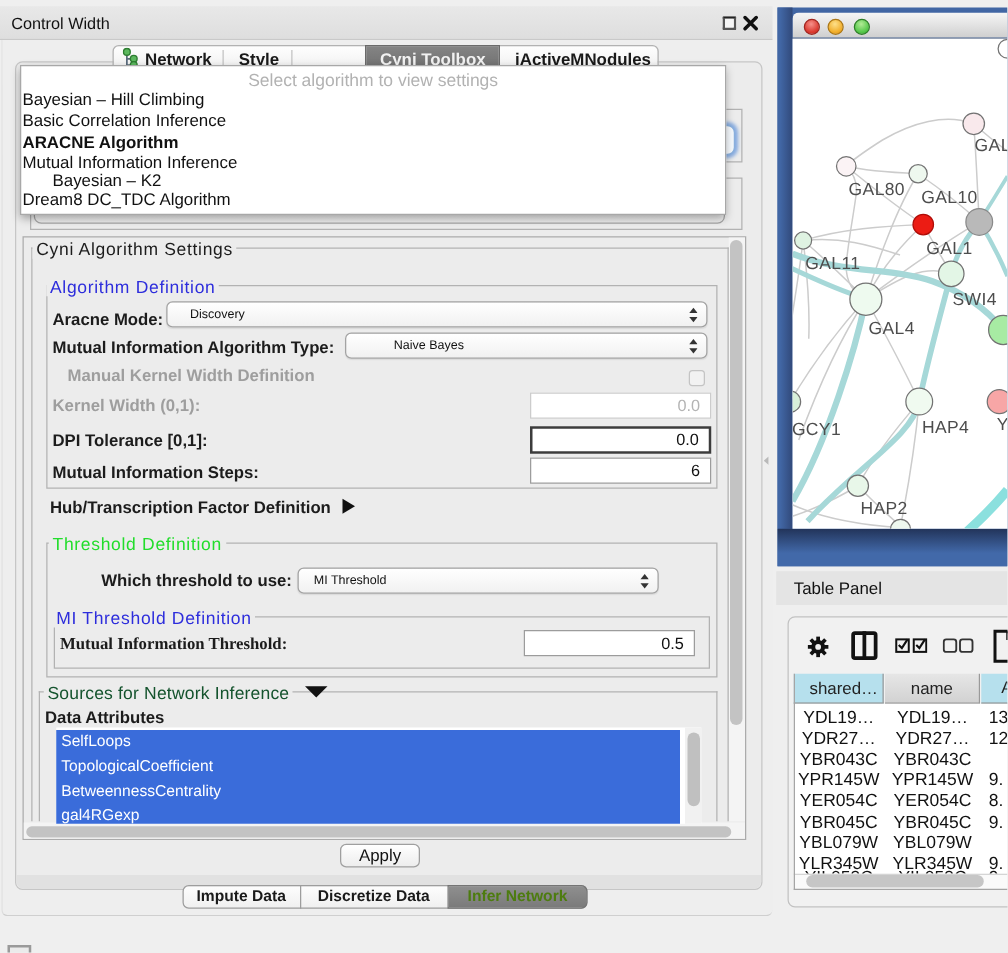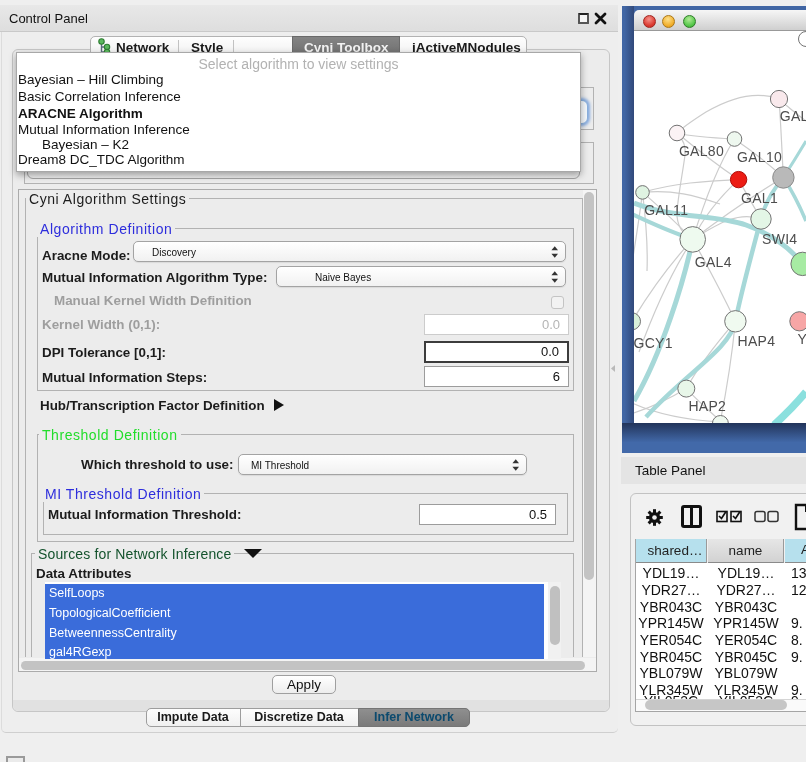--- a/index.html
+++ b/index.html
@@ -16,21 +16,21 @@
 .gbox { position:absolute; border:1px solid #b2b2b2; }
 .gtitle { position:absolute; background:#ececec; padding:0 3px; font-size:14px; letter-spacing:0.55px; white-space:nowrap; }
 </style>
 </head>
 <body>
 <div id="stage">
 
   <div class="abs" id="cpwin" style="left:1px; top:5px; width:617px; height:728px; background:#eeeeee; border-left:1px solid #dcdcdc; border-bottom:1px solid #cfcfcf; border-radius:0 0 5px 5px;"></div>
 
   <div class="abs" style="left:0px; top:5px; width:618px; height:27px; background:linear-gradient(#e8e8e8,#dedede); border-bottom:1px solid #c9c9c9;"></div>
-  <div class="abs" style="left:9px; top:11px; font-size:13px; color:#111;">Control Panel</div>
+  <div class="abs" style="left:9px; top:11px; font-size:13px; color:#111;">Control Width</div>
 
   <div class="abs" style="left:578px; top:13px; width:11px; height:11px; border:2px solid #555; border-top-color:#222; background:#f5f5f5; border-radius:1px;"></div>
   <svg class="abs" style="left:593px; top:11px;" width="15" height="15" viewBox="0 0 15 15">
     <path d="M3 3 L12 12 M12 3 L3 12" stroke="#111" stroke-width="2.8" stroke-linecap="round"></path>
   </svg>
 
   <div class="abs" style="left:12px; top:49px; width:598px; height:663px; border:1px solid #c6c6c6; border-radius:6px; background:#ececec;"></div>
   <div class="abs" style="left:13px; top:700px; width:596px; height:11px; background:#e1e1e1; border-radius:0 0 6px 6px;"></div>
 
   <div class="abs" style="left:90px; top:36px; width:437px; height:21px; background:linear-gradient(#fefefe,#f0f0f0); border:1px solid #b2b2b2; border-radius:5px;"></div>
@@ -111,21 +111,21 @@
     <span class="ctext" style="left:12px;">MI Threshold</span>
     <svg class="spin" viewBox="0 0 9 14">
         <path d="M4.5 0 L8.5 5 L0.5 5 Z" fill="#333"></path>
         <path d="M4.5 14 L8.5 9 L0.5 9 Z" fill="#333"></path>
       </svg>
   </div>
 
   <div class="gbox" style="left:43px; top:493px; width:525px; height:42px;"></div>
   <div class="gtitle" style="left:42px; top:486px; color:#2d2ddc;">MI Threshold Definition</div>
 
-  <div class="lbl" style="position:absolute; left:48px; top:507px;">Mutual Information Threshold:</div>
+  <div class="lbl" style="position:absolute; left:48px; top:507px;font-family:Liberation Serif, serif;">Mutual Information Threshold:</div>
   <div class="inp" style="left:419px; top:504px; width:137px; height:21px; border-color:#9c9c9c;">0.5</div>
 
   <div class="abs" style="left:31px; top:553px; width:543px; height:104px; border:1px solid #b2b2b2; border-bottom:none;"></div>
   <div class="gtitle" style="left:35px; top:546px; color:#14532d; letter-spacing:0.15px;">Sources for Network Inference</div>
   <svg class="abs" style="left:243px; top:548px;" width="20" height="11" viewBox="0 0 20 11">
       <path d="M1 1 L19 1 L10 10 Z" fill="#111"></path>
     </svg>
 
   <div class="lbl" style="position:absolute; left:36px; top:566px;">Data Attributes</div>
 
@@ -138,21 +138,21 @@
   <div class="abs" style="left:548px; top:582px; width:13px; height:77px; background:#f1f1f1;"></div>
   <div class="abs" style="left:549.5px; top:586px; width:10px; height:59px; background:#c0c0c0; border-radius:5px;"></div>
 
   <div class="abs" style="left:272px; top:675px; width:64px; height:19px; background:linear-gradient(#ffffff,#ededed); border:1px solid #9f9f9f; border-radius:5px; text-align:center; font-size:13.5px; color:#111; line-height:17px;">Apply</div>
 
   <div class="abs" style="left:146px; top:708px; width:324px; height:19px; background:linear-gradient(#fdfdfd,#f0f0f0); border:1px solid #9d9d9d; border-radius:5px;"></div>
   <div class="abs" style="left:240px; top:708px; width:1px; height:19px; background:#9d9d9d;"></div>
   <div class="abs" style="left:358px; top:708px; width:112px; height:19px; background:linear-gradient(#8f8f8f,#7a7a7a); border:1px solid #757575; border-radius:0 5px 5px 0;"></div>
   <div class="abs" style="left:146px; top:710px; width:94px; text-align:center; font-size:12.5px; font-weight:bold; color:#1a1a1a;">Impute Data</div>
   <div class="abs" style="left:240px; top:710px; width:118px; text-align:center; font-size:12.5px; font-weight:bold; color:#1a1a1a;">Discretize Data</div>
-  <div class="abs" style="left:358px; top:710px; width:112px; text-align:center; font-size:12.5px; font-weight:bold; color:#0c4a6e;">Infer Network</div>
+  <div class="abs" style="left:358px; top:710px; width:112px; text-align:center; font-size:12.5px; font-weight:bold; color:#4d7c0f;">Infer Network</div>
 
   <div class="abs" style="left:6px; top:756px; width:19px; height:10px; border:2px solid #9a9a9a; background:#ebebeb;"></div>
 
   <div class="abs" style="left:611px; top:365px; width:4px; height:7px; background:#b9b9b9; clip-path:polygon(100% 0, 0 50%, 100% 100%);"></div>
 
   <div class="abs" style="left:16px; top:52px; width:565px; height:120px; background:#ffffff; border:1px solid #a8a8a8; box-shadow:0 3px 7px rgba(0,0,0,0.35);"></div>
   <div class="abs" style="left:16px; top:56px; width:565px; text-align:center; font-size:14px; color:#b2b2b2;">Select algorithm to view settings</div>
   <div class="abs" style="left:18px; top:72px; font-size:13.5px; color:#111;">Bayesian – Hill Climbing</div>
   <div class="abs" style="left:18px; top:89px; font-size:13.5px; color:#111;">Basic Correlation Inference</div>
   <div class="abs" style="left:18px; top:105.5px; font-size:13.5px; color:#111; font-weight:bold;">ARACNE Algorithm</div>

